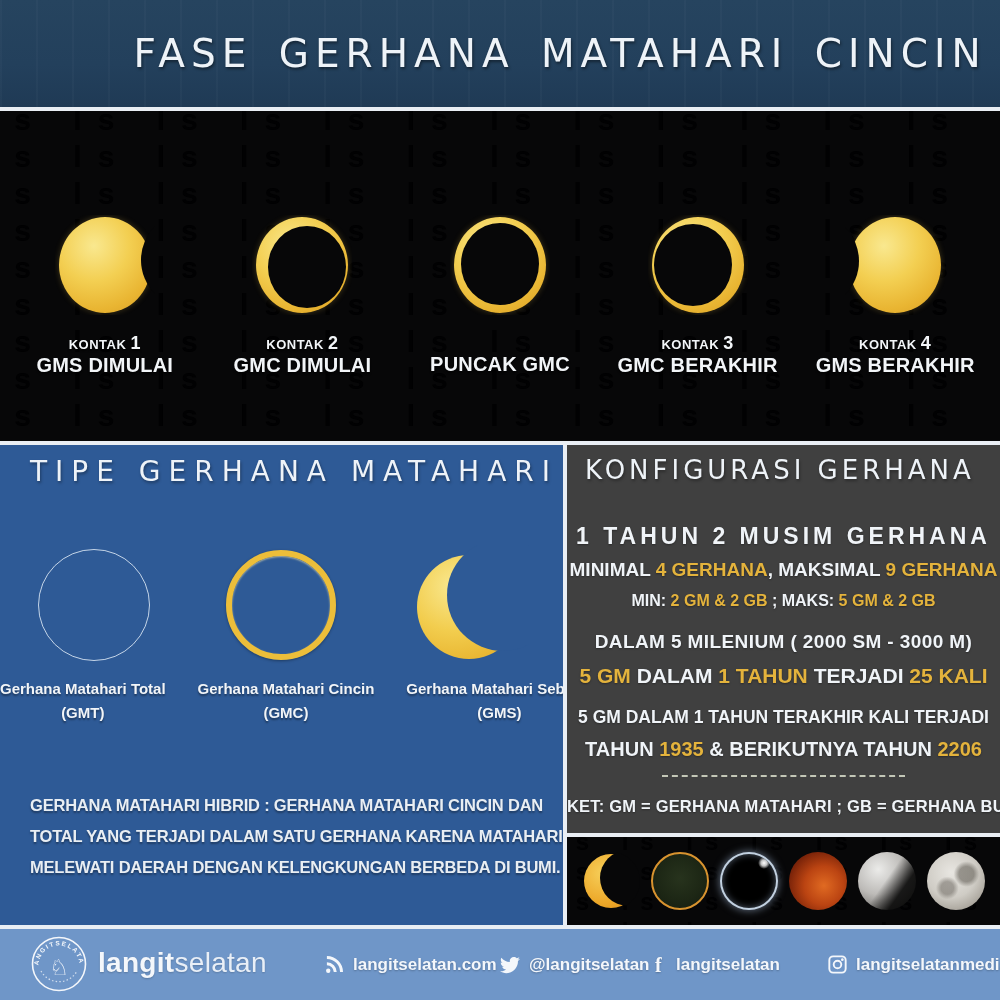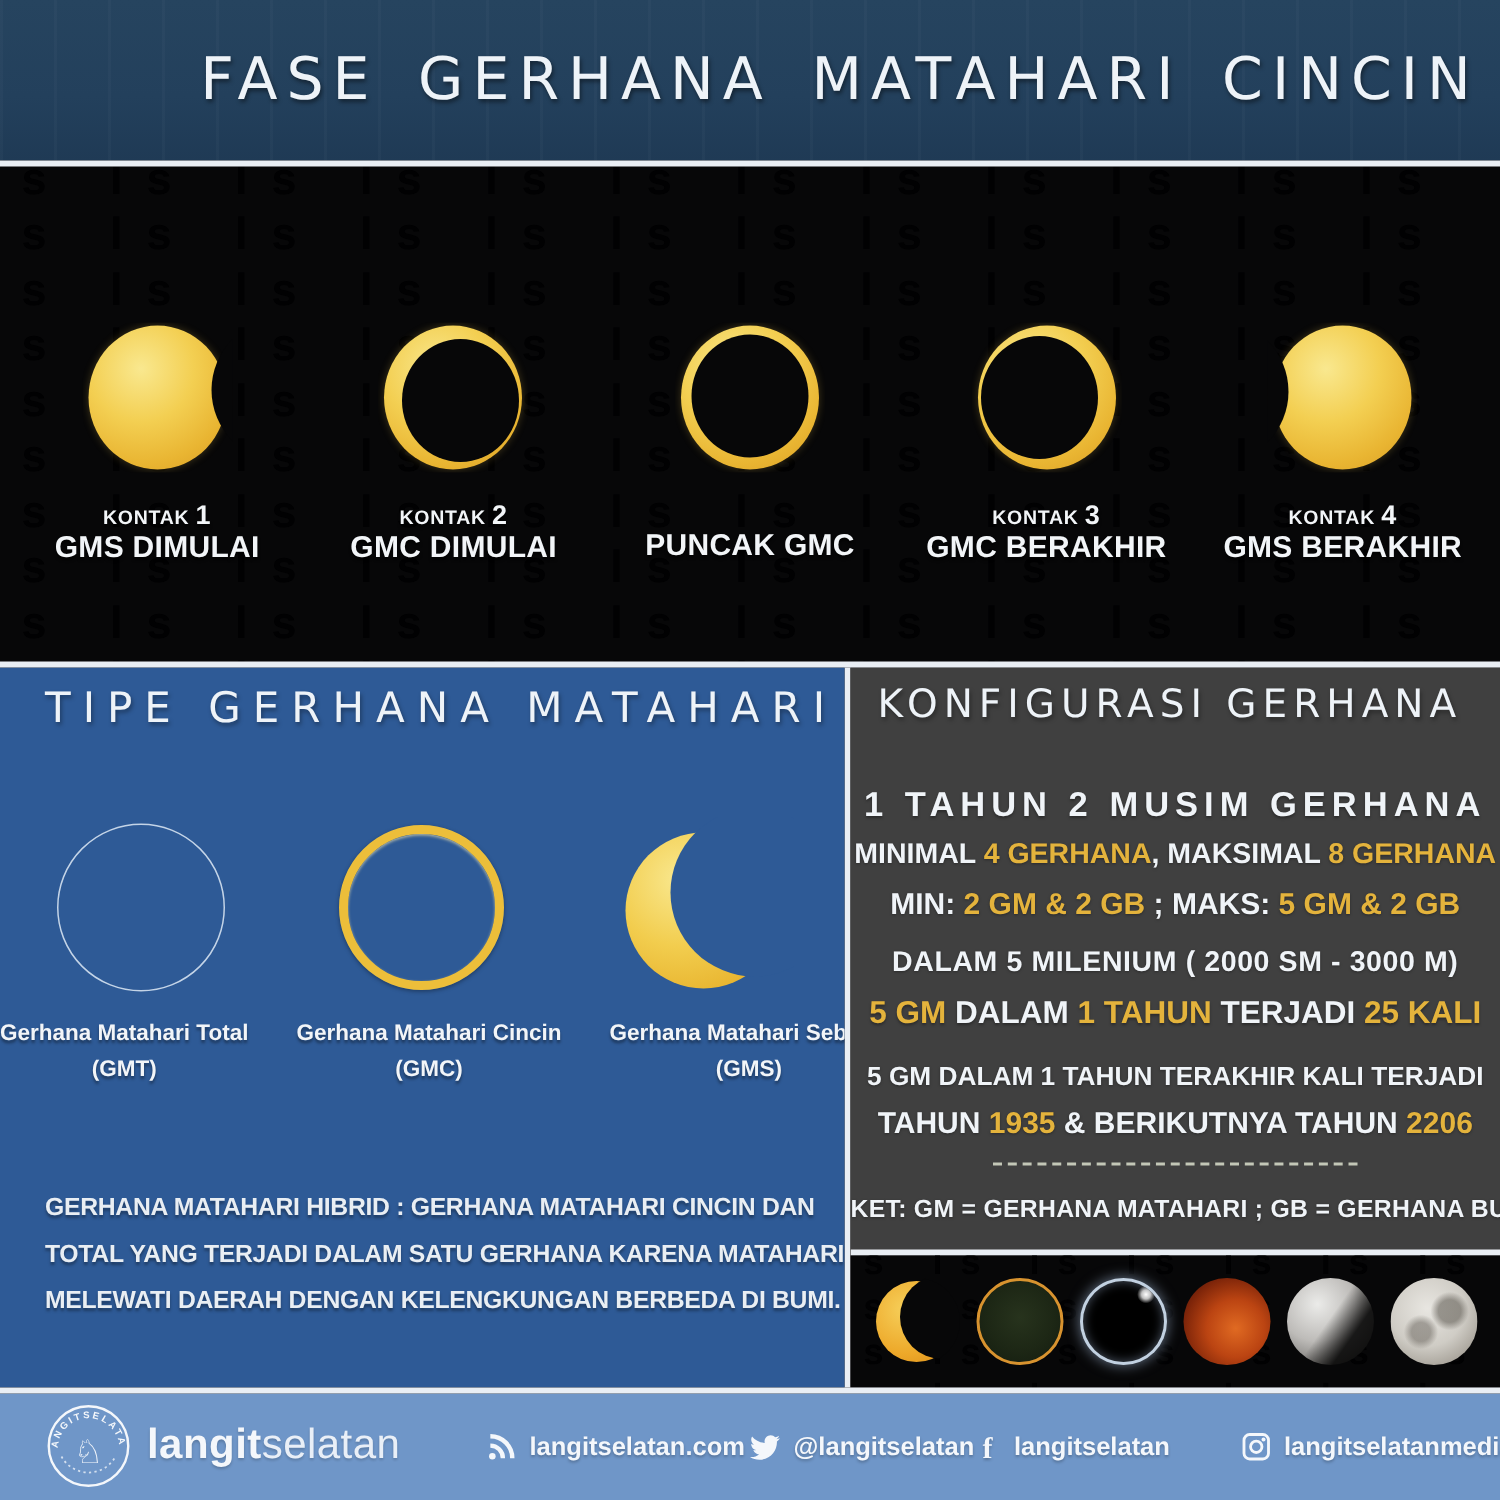--- a/index.html
+++ b/index.html
@@ -70,21 +70,21 @@
   .hybrid { position:absolute; left:30px; top:345px; width:520px; color:#e9eef3; font-weight:bold;
     font-size:16.5px; letter-spacing:-.2px; line-height:31px; white-space:nowrap;
     text-shadow:0 2px 2px rgba(0,0,0,.35); }
 
   
   .cl { position:absolute; left:0; width:433px; text-align:center; font-weight:bold; white-space:nowrap;
     text-shadow:0 1px 2px rgba(0,0,0,.35); }
   .sg-w { color:#f0f4f8; } .sg-y { color:#e4b33c; }
   #cl1 { top:78px;  font-size:23px; letter-spacing:4px; }
   #cl2 { top:114px; font-size:19px; }
-  #cl3 { top:147px; font-size:20px; }
+  #cl3 { top:147px; font-size:16px; }
   #cl4 { top:186px; font-size:19px; letter-spacing:.4px; }
   #cl5 { top:219px; font-size:21px; }
   #cl6 { top:262px; font-size:17.5px; }
   #cl7 { top:293px; font-size:20px; }
   .dashes { position:absolute; left:95px; top:330px; width:243px; height:0;
     border-top:2px dashed rgba(228,233,212,.8); }
   #legend { top:352px; font-size:16.5px; color:#f0f4f8; letter-spacing:.2px; }
 
   .strip-sep { position:absolute; left:0; top:388px; width:433px; height:4px; background:#e9eef4; }
   #photo-strip { position:absolute; left:0; top:392px; width:433px; height:88px; background:#070708; overflow:hidden; }
@@ -238,21 +238,21 @@
         <div>MELEWATI DAERAH DENGAN KELENGKUNGAN BERBEDA DI BUMI.</div>
       </div>
     </div>
 
     <div id="vsep"></div>
 
     <div id="panel-config">
       <div class="panel-h">KONFIGURASI GERHANA</div>
 
       <div class="cl" id="cl1"><span class="sg-w">1 TAHUN 2 MUSIM GERHANA</span></div>
-      <div class="cl" id="cl2"><span class="sg-w">MINIMAL </span><span class="sg-y">4 GERHANA</span><span class="sg-w">, MAKSIMAL </span><span class="sg-y">8 GERHANA</span></div>
+      <div class="cl" id="cl2"><span class="sg-w">MINIMAL </span><span class="sg-y">4 GERHANA</span><span class="sg-w">, MAKSIMAL </span><span class="sg-y">9 GERHANA</span></div>
       <div class="cl" id="cl3"><span class="sg-w">MIN: </span><span class="sg-y">2 GM &amp; 2 GB</span><span class="sg-w"> ; MAKS: </span><span class="sg-y">5 GM &amp; 2 GB</span></div>
       <div class="cl" id="cl4"><span class="sg-w">DALAM 5 MILENIUM ( 2000 SM - 3000 M)</span></div>
       <div class="cl" id="cl5"><span class="sg-y">5 GM</span><span class="sg-w"> DALAM </span><span class="sg-y">1 TAHUN</span><span class="sg-w"> TERJADI </span><span class="sg-y">25 KALI</span></div>
       <div class="cl" id="cl6"><span class="sg-w">5 GM DALAM 1 TAHUN TERAKHIR KALI TERJADI</span></div>
       <div class="cl" id="cl7"><span class="sg-w">TAHUN </span><span class="sg-y">1935</span><span class="sg-w"> &amp; BERIKUTNYA TAHUN </span><span class="sg-y">2206</span></div>
 
       <div class="dashes"></div>
       <div class="cl" id="legend">KET: GM = GERHANA MATAHARI ; GB = GERHANA BULAN</div>
 
       <div class="strip-sep"></div>

